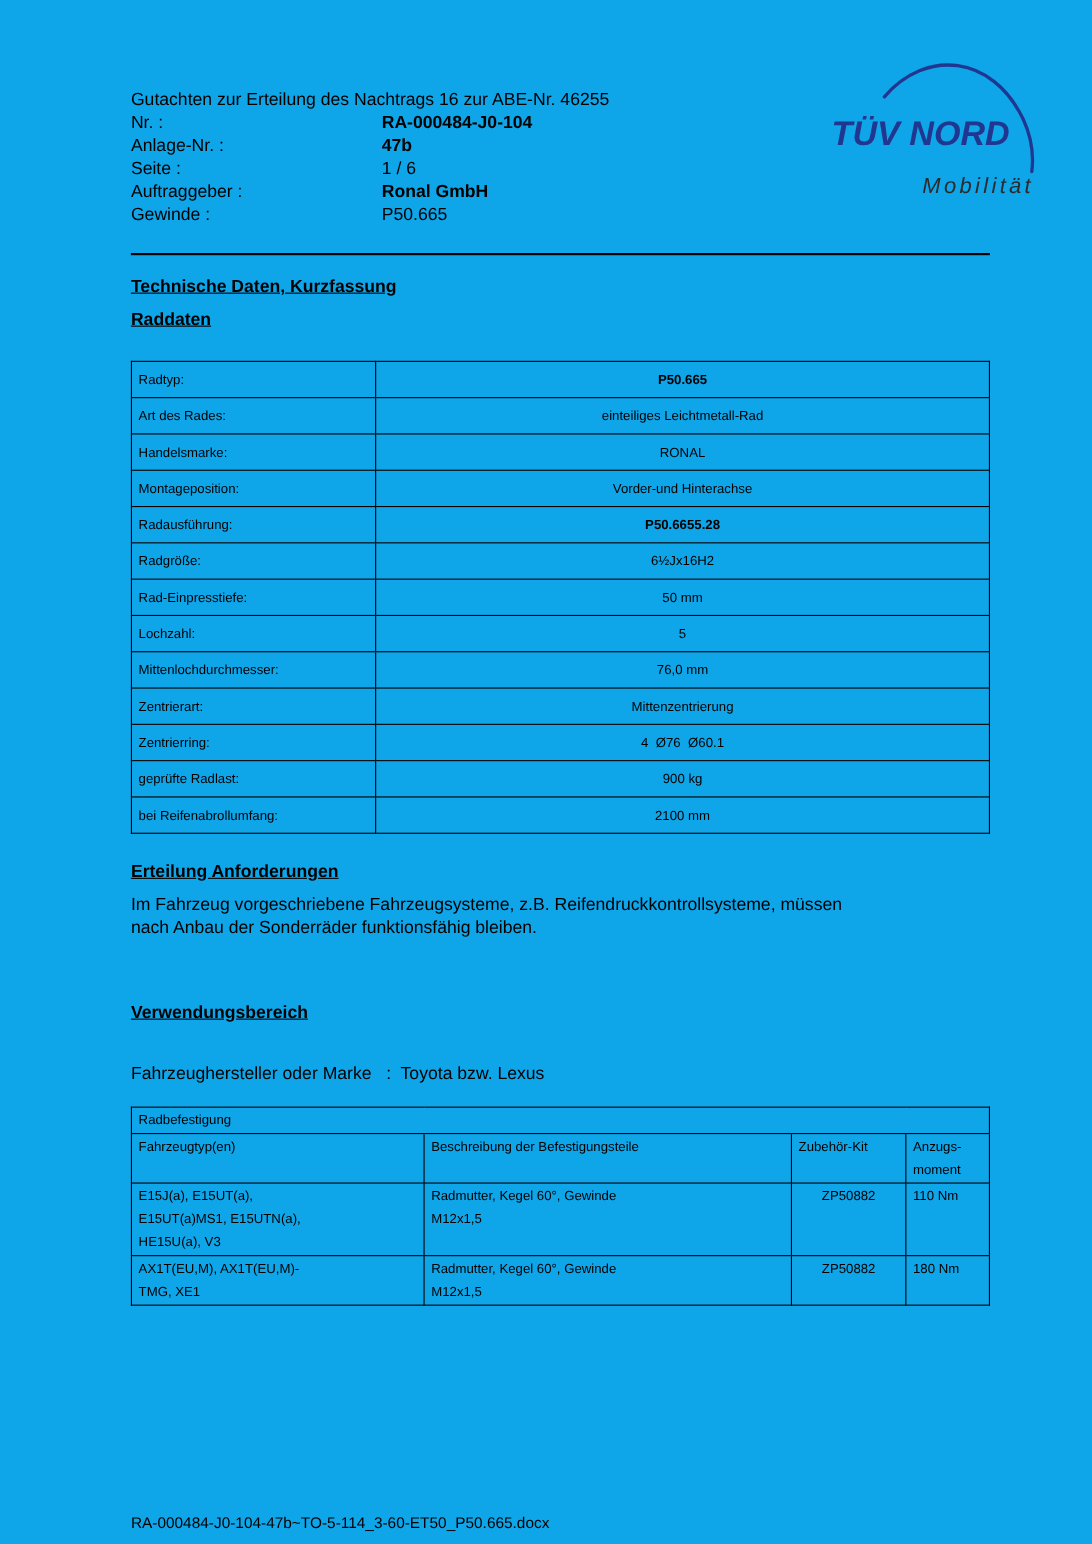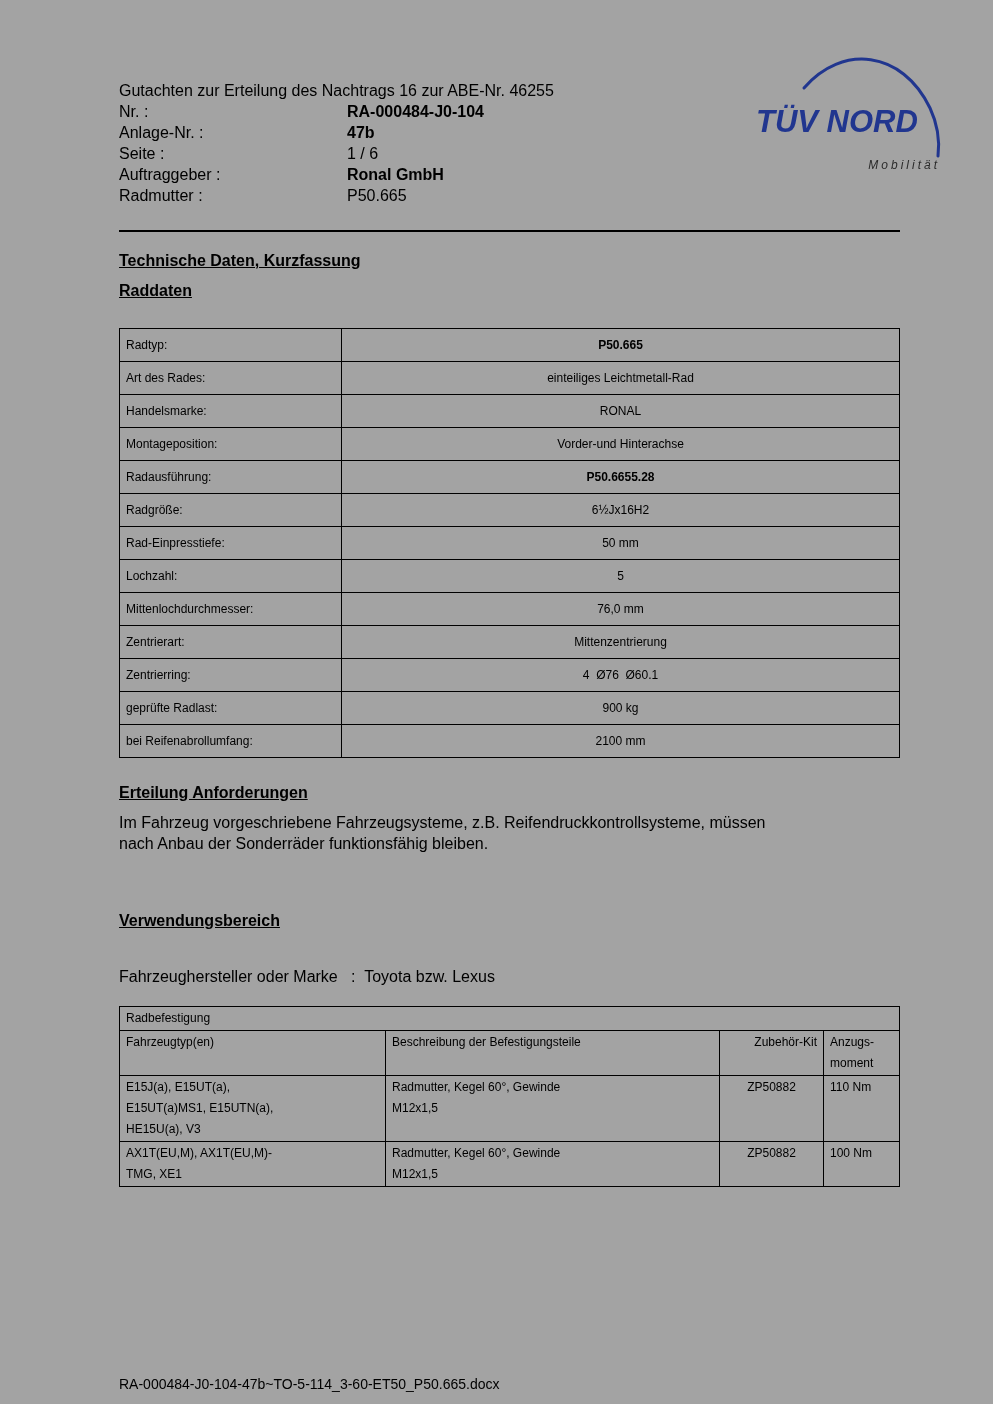--- a/index.html
+++ b/index.html
@@ -2,41 +2,41 @@
 <html><head>
 <meta charset="utf-8">
 <style>
   * { margin: 0; padding: 0; box-sizing: border-box; }
   html, body { background: #ffffff; }
   body { font-family: "Liberation Sans", sans-serif; color: #000; }
   .page {
     position: relative;
     width: 993px;
     height: 1404px;
-    background: #a3a3a3;
+    background: #0ea5e9;
     padding: 80px 93px 0 119px;
     overflow: hidden;
   }
   .header { position: relative; }
   .h-title { font-size: 16px; line-height: 21px; }
   .h-row { display: flex; font-size: 16px; line-height: 21px; }
   .h-label { width: 228px; flex: 0 0 228px; }
   .h-value {}
   .bold { font-weight: bold; }
 
   .logo {
     position: absolute;
     top: -28px;
     right: -44px;
     width: 200px;
     text-align: right;
   }
   .logo svg { display: block; }
   .mobilitaet {
-    font-size: 12px;
+    font-size: 20px;
     font-style: italic;
     letter-spacing: 3px;
     color: #2b2b2b;
     margin-top: -12px;
     padding-right: 4px;
     text-align: right;
   }
 
   .rule {
     border: none;
@@ -77,21 +77,21 @@
 
   .befestigung { margin-top: 20px; }
   .befestigung td, .befestigung th {
     padding: 1px 6px;
     text-align: left;
     vertical-align: top;
     line-height: 21px;
   }
   .befestigung .c-typ   { width: 266px; }
   .befestigung .c-besch { width: 334px; }
-  .befestigung .c-kit   { width: 104px; text-align: right; }
+  .befestigung .c-kit   { width: 104px; }
   .befestigung .c-mom   { }
   .befestigung .pre { white-space: pre-line; }
   .befestigung .center { text-align: center; }
 
   .footer {
     position: absolute;
     left: 119px;
     top: 1376px;
     font-size: 14px;
   }
@@ -114,21 +114,21 @@
       </div>
       <div class="h-row">
         <span class="h-label">Seite :</span>
         <span class="h-value">1 / 6</span>
       </div>
       <div class="h-row">
         <span class="h-label">Auftraggeber :</span>
         <span class="h-value bold">Ronal GmbH</span>
       </div>
       <div class="h-row">
-        <span class="h-label">Radmutter :</span>
+        <span class="h-label">Gewinde :</span>
         <span class="h-value">P50.665</span>
       </div>
     </div>
 
     <div class="logo">
       <svg width="200" height="118" viewBox="0 0 200 118">
         <path d="M 60 36 C 98 -8 158 -2 186 56 C 193 71 196 88 194 104" fill="none" stroke="#21368f" stroke-width="3" stroke-linecap="round"></path>
         <text x="12" y="80" font-family="Liberation Sans, sans-serif" font-size="31" font-weight="bold" font-style="italic" fill="#21368f">TÜV NORD</text>
       </svg>
       <div class="mobilitaet">Mobilität</div>
@@ -225,20 +225,20 @@
 M12x1,5</td>
         <td class="c-kit center">ZP50882</td>
         <td class="c-mom">110 Nm</td>
       </tr>
       <tr>
         <td class="c-typ pre">AX1T(EU,M), AX1T(EU,M)-
 TMG, XE1</td>
         <td class="c-besch pre">Radmutter, Kegel 60°, Gewinde
 M12x1,5</td>
         <td class="c-kit center">ZP50882</td>
-        <td class="c-mom">100 Nm</td>
+        <td class="c-mom">180 Nm</td>
       </tr>
     </tbody>
   </table>
 
   <div class="footer">RA-000484-J0-104-47b~TO-5-114_3-60-ET50_P50.665.docx</div>
 
 </div>
 
 </body></html>

